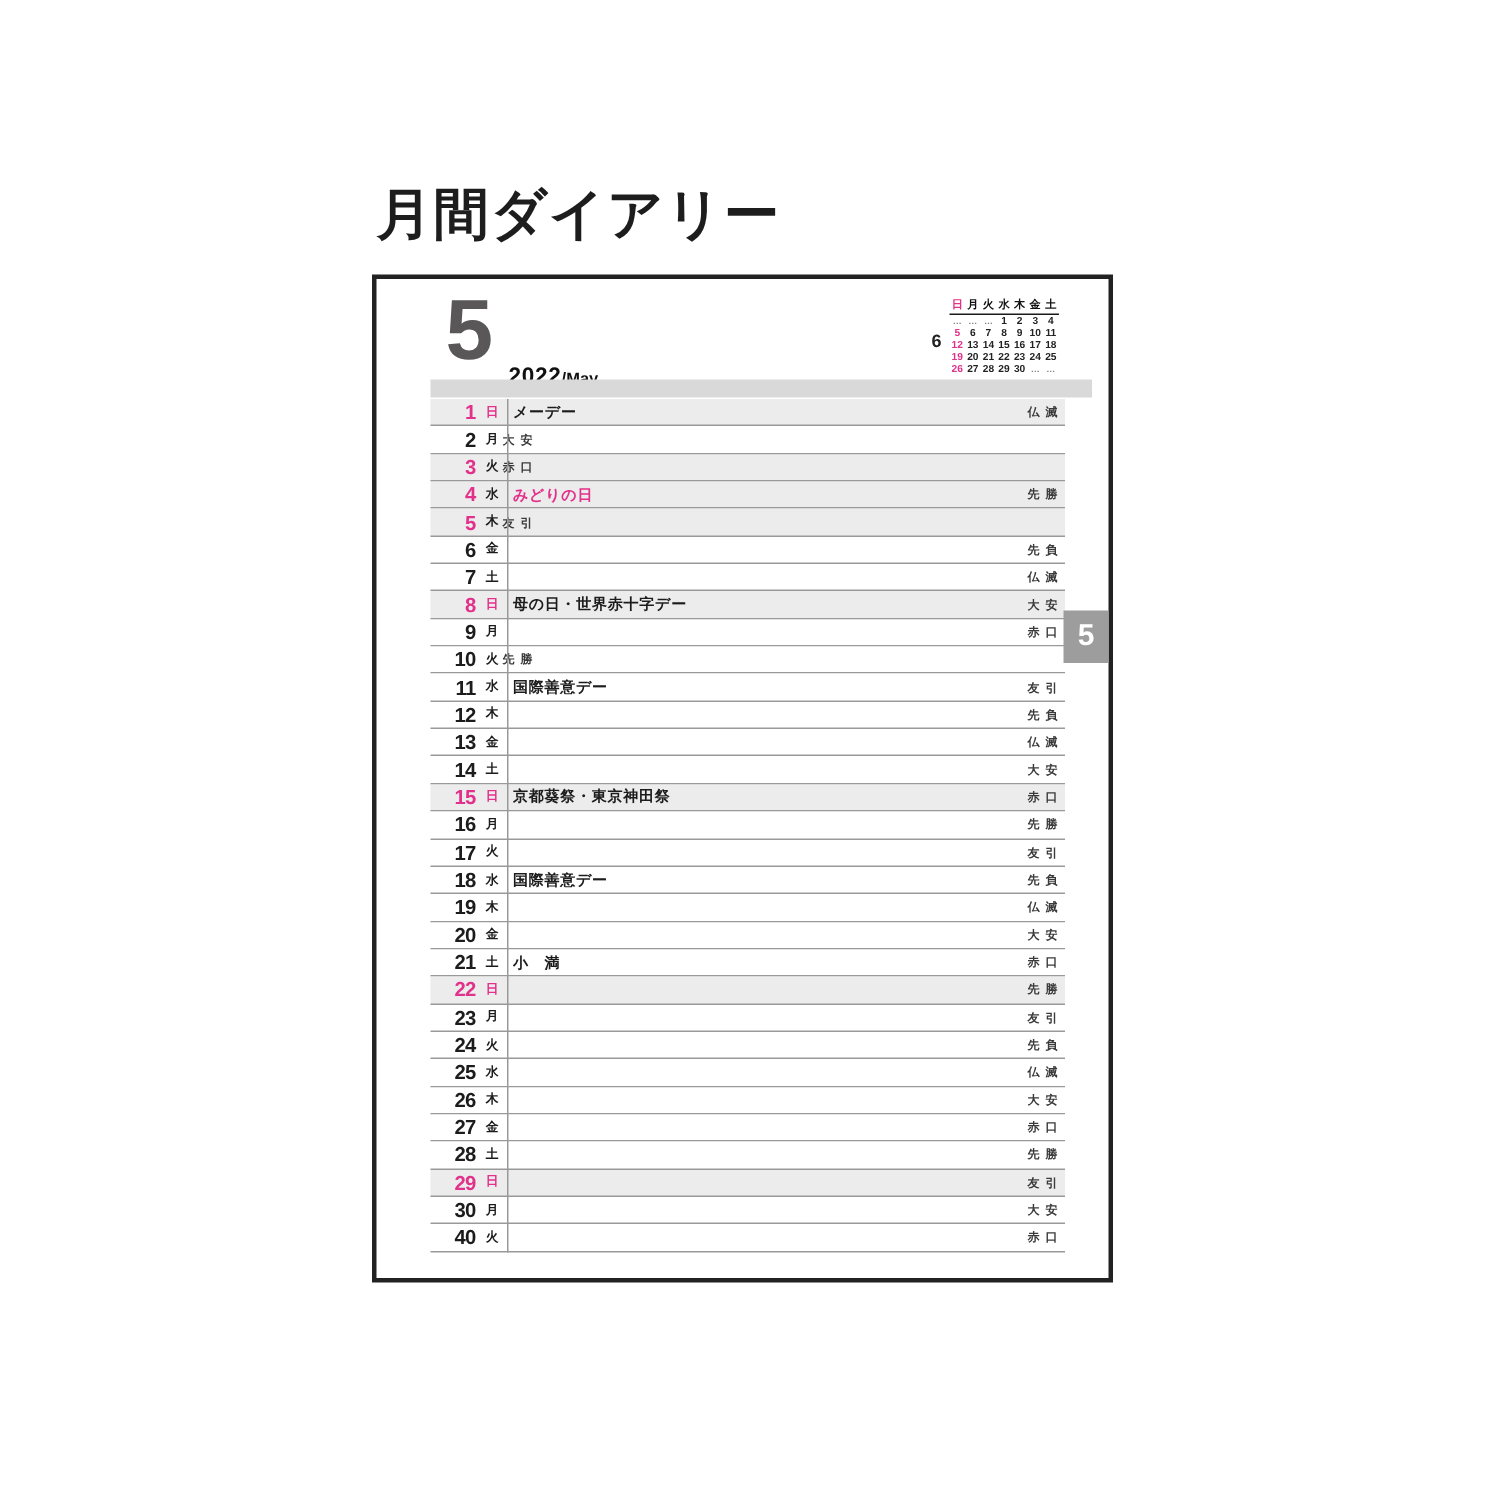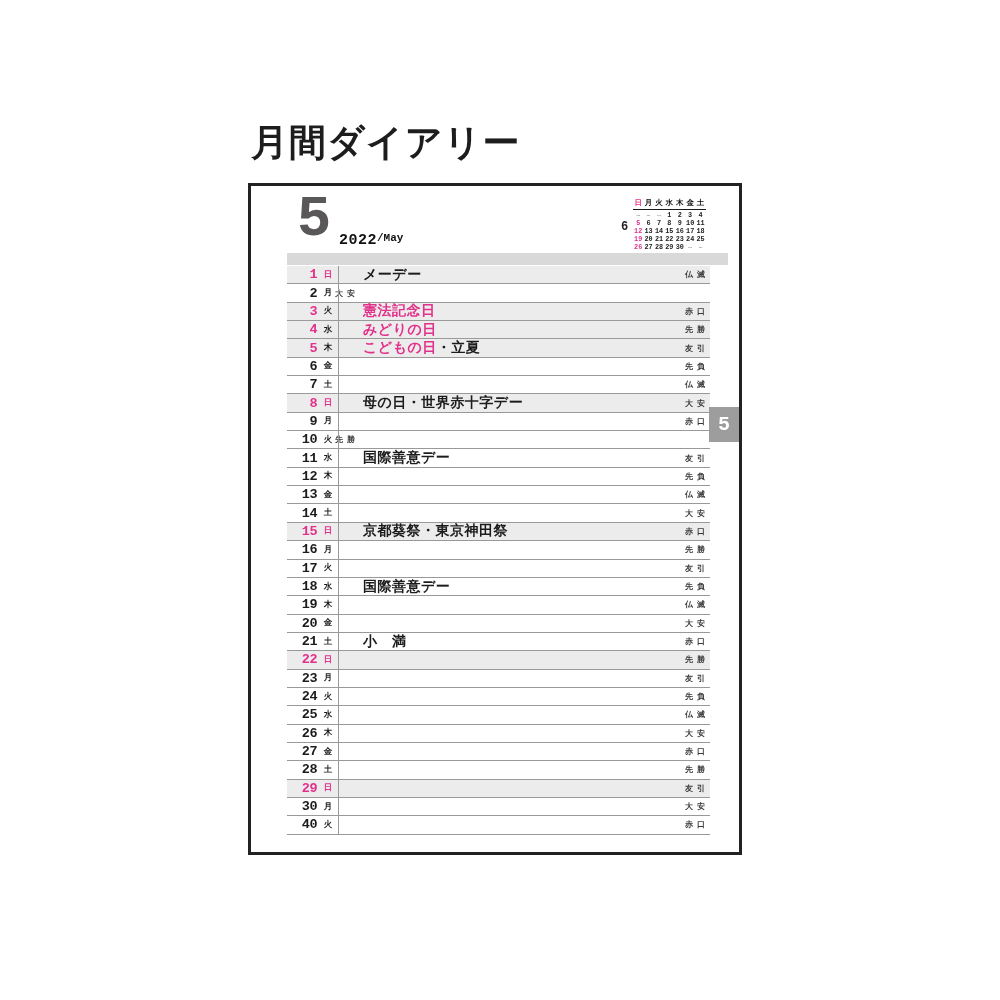--- a/index.html
+++ b/index.html
@@ -1,28 +1,28 @@
 <!DOCTYPE html>
 <html style="--accent: #e2318a;"><head>
 <meta charset="utf-8">
 <style>
   html,body{margin:0;padding:0;background:#ffffff;}
   body{width:1000px;height:1000px;font-family:"Liberation Sans",sans-serif;}
-  .canvas{position:relative;width:1000px;height:1000px;background:#fff;overflow:hidden;font-family:Liberation Mono, monospace;}
+  .canvas{position:relative;width:1000px;height:1000px;background:#fff;overflow:hidden;}
 
   .page-title{position:absolute;left:251px;top:118px;font-size:37px;font-weight:700;
     color:#1d1d1d;letter-spacing:1px;}
 
   .page{position:absolute;left:248px;top:183px;width:494px;height:672px;
     border:3px solid #222;box-sizing:border-box;background:#fff;}
 
   
   .big-month{position:absolute;left:46px;top:6px;font-size:57px;font-weight:700;
     color:#595757;line-height:1;}
-  .ym{position:absolute;left:88px;top:46px;display:inline-flex;align-items:flex-start;color:#111;}
+  .ym{position:absolute;left:88px;top:56px;display:inline-flex;align-items:flex-end;color:#111;}
   .ym .year{font-size:15px;font-weight:700;letter-spacing:0.5px;}
   .ym .mon{font-size:11px;font-weight:700;}
 
   
   .minical{position:absolute;left:382px;top:12px;width:73px;}
   .minical-label{position:absolute;left:-12px;top:22px;font-size:12px;font-weight:700;color:#222;}
   .minical-head{display:grid;grid-template-columns:repeat(7,10.4px);
     border-bottom:1.5px solid #1a1a1a;padding-bottom:1px;}
   .minical-head span{font-size:7.5px;font-weight:700;height:10px;line-height:10px;
     text-align:center;color:#111;}
@@ -37,21 +37,21 @@
   
   .rows{position:absolute;left:36px;top:80px;width:423px;}
   .row{position:relative;height:18.35px;box-sizing:border-box;
     border-bottom:1px solid #999;display:flex;align-items:center;background:#fff;}
   .row.shade{background:#ececec;}
   .vline{position:absolute;left:51px;top:0;bottom:0;width:1px;background:#999;z-index:2;}
   .d-num{width:30px;text-align:right;font-size:13.5px;font-weight:700;color:#1c1c1c;
     letter-spacing:-0.5px;flex:0 0 auto;}
   .d-w{width:14px;margin-left:4px;text-align:center;font-size:8.5px;font-weight:700;
     color:#1c1c1c;flex:0 0 auto;}
-  .d-event{flex:1 1 auto;margin-left:28px;font-size:14px;font-weight:700;color:#1c1c1c;
+  .d-event{flex:1 1 auto;margin-left:7px;font-size:10px;font-weight:700;color:#1c1c1c;
     letter-spacing:0.5px;white-space:nowrap;overflow:hidden;}
   .d-rokuyo{flex:0 0 auto;font-size:8px;font-weight:700;color:#3a3a3a;
     letter-spacing:4px;margin-right:1px;}
   .pink{color:var(--accent) !important;}
 
   
   .tab{position:absolute;right:0;top:221px;width:30px;height:35px;background:#9d9d9d;
     color:#fff;font-size:20px;font-weight:700;display:flex;align-items:center;
     justify-content:center;}
 </style>
@@ -132,33 +132,31 @@
           <span class="d-rokuyo">仏滅</span>
         </div>
         <div class="row">
           <span class="d-num">2</span>
           <span class="d-w">月</span>
           <span class="d-rokuyo">大安</span>
         </div>
         <div class="row shade">
           <span class="d-num pink">3</span>
           <span class="d-w">火</span>
-          <span class="d-event"><span class="pink">憲法記念日</span></span>
           <span class="d-rokuyo">赤口</span>
         </div>
         <div class="row shade">
           <span class="d-num pink">4</span>
           <span class="d-w">水</span>
           <span class="d-event"><span class="pink">みどりの日</span></span>
           <span class="d-rokuyo">先勝</span>
         </div>
         <div class="row shade">
           <span class="d-num pink">5</span>
           <span class="d-w">木</span>
-          <span class="d-event"><span class="pink">こどもの日</span><span>・立夏</span></span>
           <span class="d-rokuyo">友引</span>
         </div>
         <div class="row">
           <span class="d-num">6</span>
           <span class="d-w">金</span>
           <span class="d-event"></span>
           <span class="d-rokuyo">先負</span>
         </div>
         <div class="row">
           <span class="d-num">7</span>

